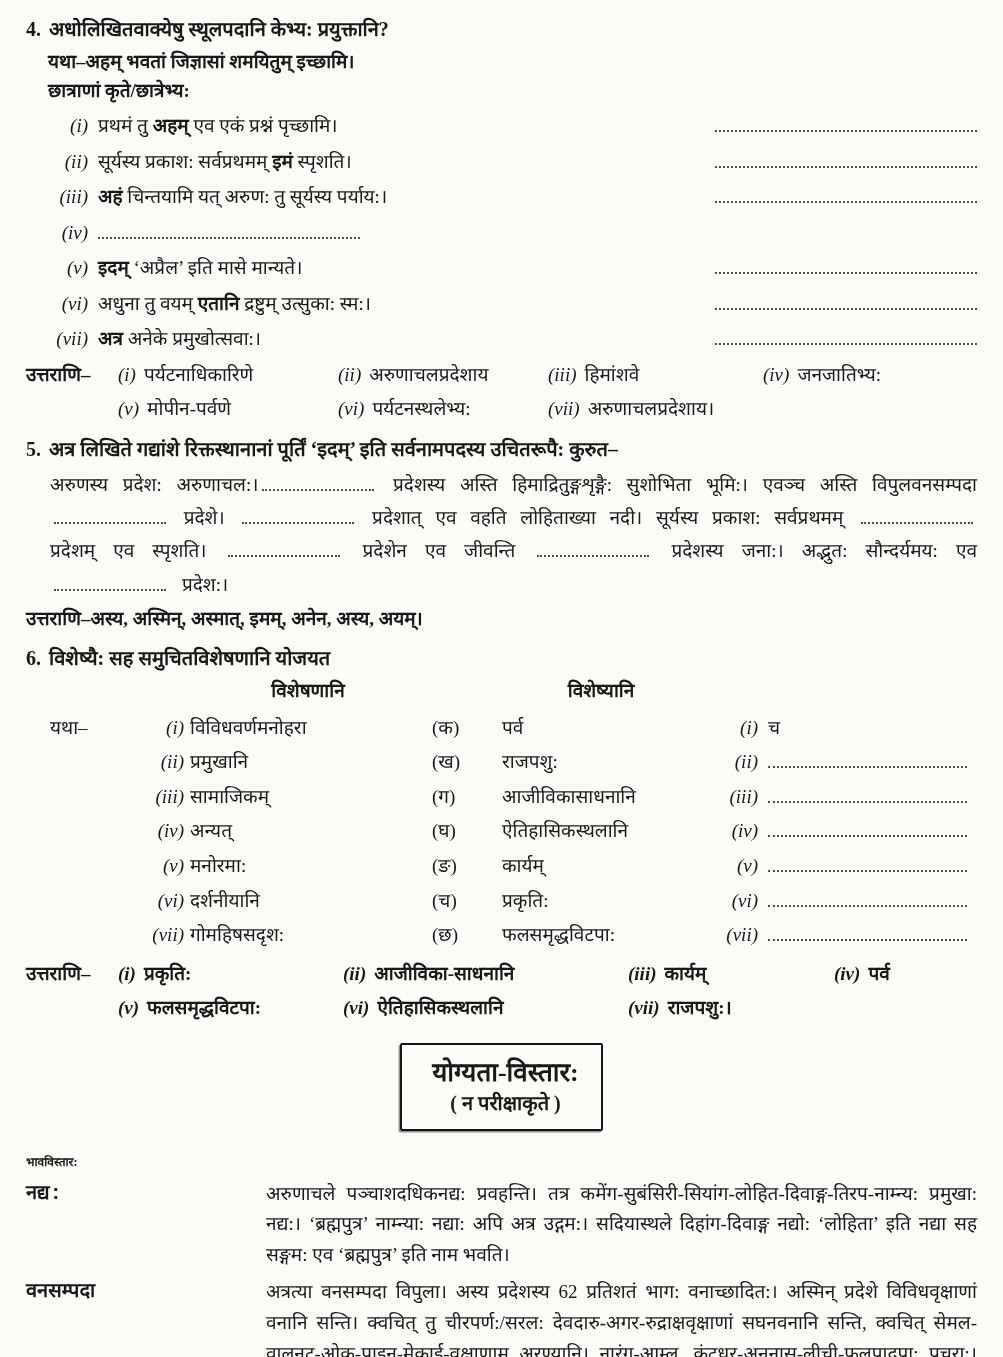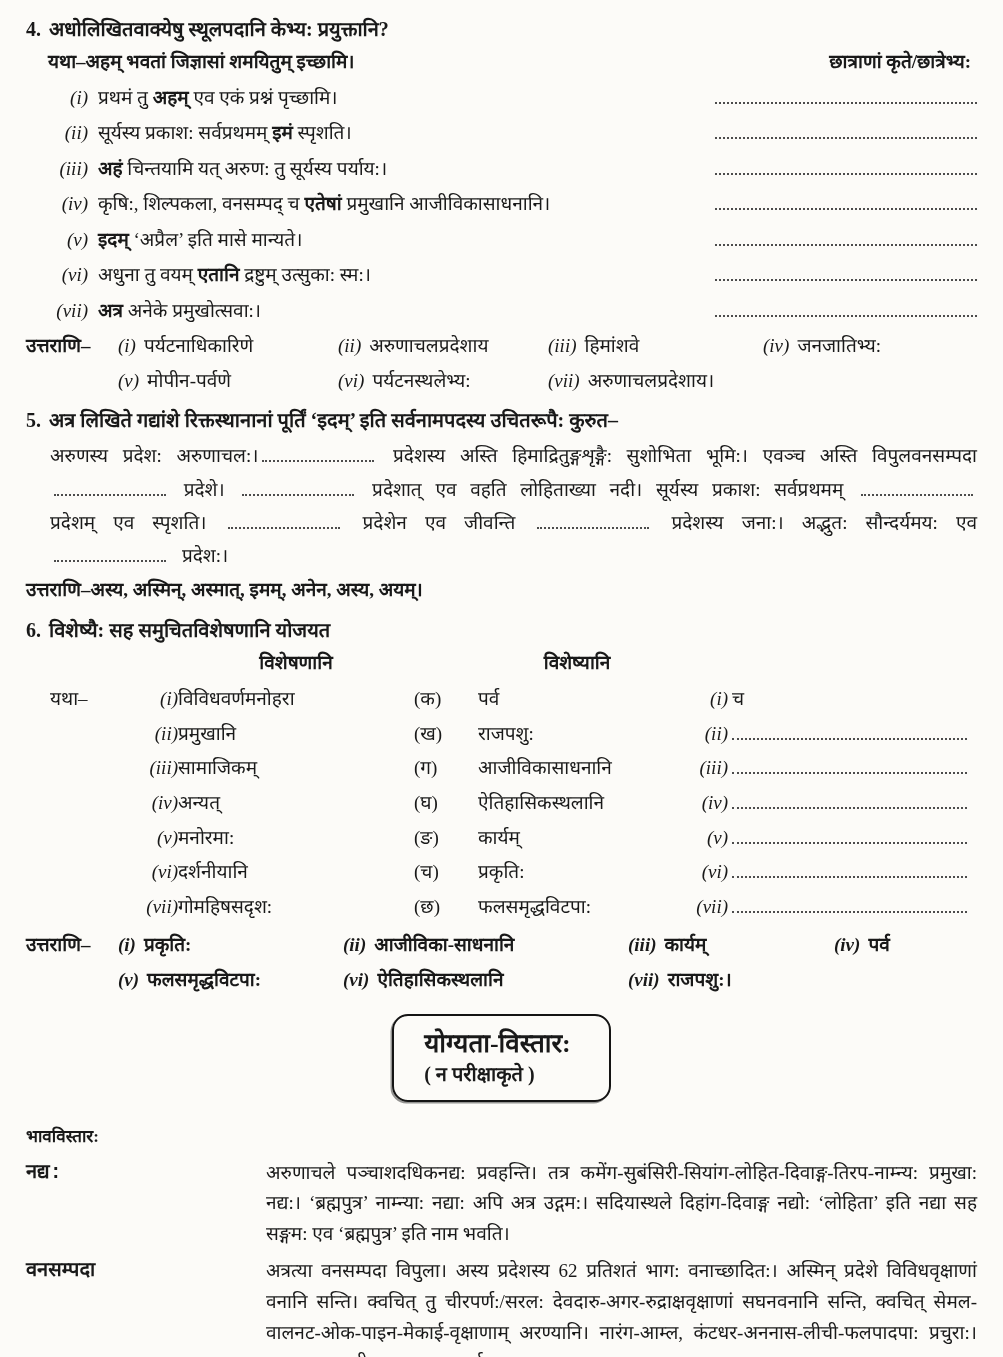--- a/index.html
+++ b/index.html
@@ -9,56 +9,56 @@
     font-family:"Liberation Serif","DejaVu Serif",serif;
     font-size:19px;line-height:1.5;padding:12px 26px 10px 26px;
     position:relative;overflow:hidden;
   }
   .b{font-weight:700;}
   .rn{font-style:italic;}
   
   .qhead{display:flex;gap:8px;font-weight:700;font-size:20px;margin:2px 0 4px 0;}
   .qnum{flex:none;}
   
-  .ex4-example{display:flex;align-items:baseline;margin:2px 0 4px 22px;}
+  .ex4-example{display:flex;align-items:baseline;margin:2px 0 4px 22px;flex-direction:column;}
   .ex4-example .ex-text{flex:1;font-weight:700;}
   .ex4-example .col-head{flex:none;font-weight:700;padding-right:6px;font-family:Liberation Serif, serif;}
   .ex4-row{display:flex;align-items:baseline;margin:7px 0;}
   .ex4-row .inum{flex:none;width:62px;text-align:right;font-style:italic;margin-right:10px;}
   .ex4-row .itext{flex:1;padding-right:12px;}
   .dotline{flex:none;width:262px;height:0.95em;border-bottom:2px dotted #4c4c4c;}
   
   .ans-line{display:flex;align-items:baseline;margin:6px 0;}
   .ans-label{flex:none;width:92px;font-weight:700;}
   .ans-indent{flex:none;width:92px;}
   .ans-item{display:flex;align-items:baseline;gap:8px;}
   .ans-item .rn{flex:none;}
   .a4-c1{width:220px;}.a4-c2{width:210px;}.a4-c3{width:215px;}.a4-c4{flex:1;}
   .a6-c1{width:225px;}.a6-c2{width:285px;}.a6-c3{width:206px;}.a6-c4{flex:1;}
   .bold-ans .ans-item{font-weight:700;}
   
   .passage{margin:4px 0 4px 24px;text-align:justify;word-spacing:0.38em;line-height:1.75;}
   .blank{display:inline-block;width:112px;height:0.55em;border-bottom:2px dotted #4c4c4c;margin:0 4px;}
   .ex5-ans{font-weight:700;margin:4px 0 10px 0;}
   
-  .m6-grid{display:grid;grid-template-columns:96px 56px 236px 64px 198px 52px 1fr;align-items:baseline;margin:6px 0;}
+  .m6-grid{display:grid;grid-template-columns:96px 56px 236px 64px 198px 52px 1fr;column-gap:6px;align-items:baseline;margin:6px 0;}
   .m6-grid .cA{padding-left:24px;font-weight:400;}
   .m6-grid .cB,.m6-grid .cF{text-align:right;font-style:italic;}
   .m6-grid .cG{padding-left:4px;}
   .m6-head{font-weight:700;margin:4px 0 8px 0;}
   .m6-head .hc{text-align:center;font-style:normal;}
   .m6-dot{display:block;height:0.95em;border-bottom:2px dotted #4c4c4c;margin-right:10px;}
   
   .ybox-wrap{display:flex;justify-content:center;margin:20px 0 22px 0;}
-  .ybox{border:2.5px solid #141414;border-radius:16px;padding:10px 38px 12px 30px;text-align:left;
+  .ybox{border:2.5px solid #141414;border-radius:2px;padding:10px 22px 12px 30px;text-align:center;
         box-shadow:-1.5px 1.5px 0 0 rgba(20,20,20,0.45);}
   .ybox .l1{font-weight:700;font-size:26px;line-height:1.35;}
   .ybox .l2{font-weight:700;font-size:20px;line-height:1.35;}
   
-  .bhav-head{font-weight:700;font-size:17px;margin:6px 0 8px 0;}
+  .bhav-head{font-weight:700;font-size:12px;margin:6px 0 8px 0;}
   .bhav-entry{display:flex;align-items:flex-start;margin:2px 0 6px 0;}
   .bhav-entry .blabel{flex:none;width:240px;font-weight:700;font-size:20px;font-family:Liberation Mono, monospace;}
   .bhav-entry .btext{flex:1;text-align:justify;line-height:1.62;}
 </style>
 </head>
 <body>
 
 <div class="page">
 
   <section>
@@ -82,21 +82,20 @@
       <span class="itext"><span>सूर्यस्य प्रकाश: सर्वप्रथमम् </span><span class="b">इमं</span><span> स्पृशति।</span></span>
       <span class="dotline"></span>
     </div>
     <div class="ex4-row">
       <span class="inum">(iii)</span>
       <span class="itext"><span></span><span class="b">अहं</span><span> चिन्तयामि यत् अरुण: तु सूर्यस्य पर्याय:।</span></span>
       <span class="dotline"></span>
     </div>
     <div class="ex4-row">
       <span class="inum">(iv)</span>
-      <span class="itext"><span>कृषि:, शिल्पकला, वनसम्पद् च </span><span class="b">एतेषां</span><span> प्रमुखानि आजीविकासाधनानि।</span></span>
       <span class="dotline"></span>
     </div>
     <div class="ex4-row">
       <span class="inum">(v)</span>
       <span class="itext"><span></span><span class="b">इदम्</span><span> ‘अप्रैल’ इति मासे मान्यते।</span></span>
       <span class="dotline"></span>
     </div>
     <div class="ex4-row">
       <span class="inum">(vi)</span>
       <span class="itext"><span>अधुना तु वयम् </span><span class="b">एतानि</span><span> द्रष्टुम् उत्सुका: स्म:।</span></span>

